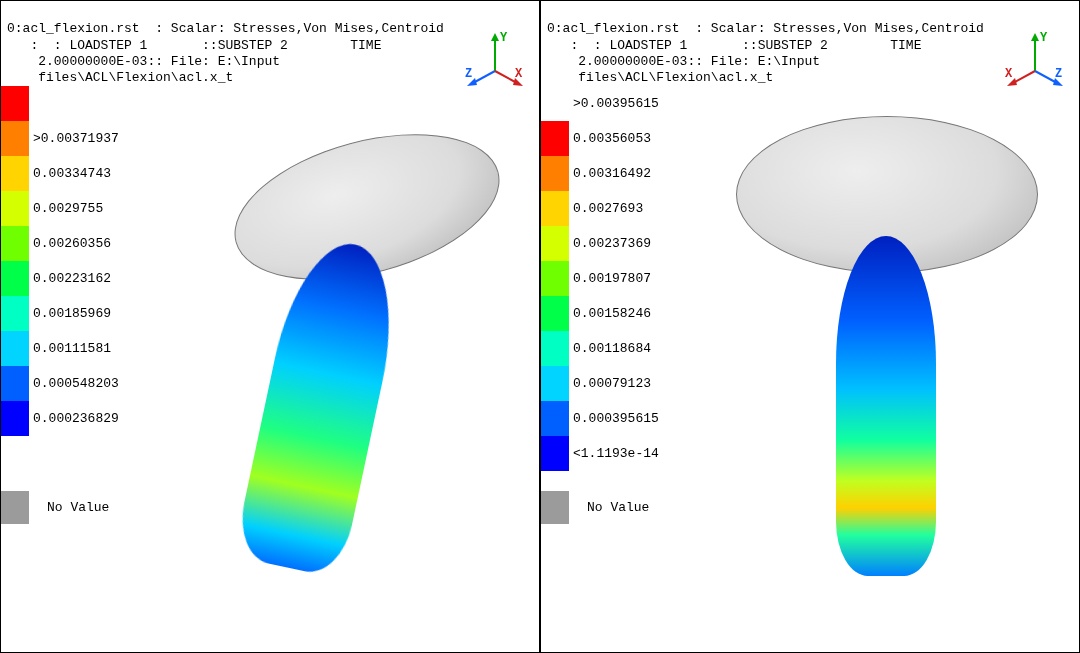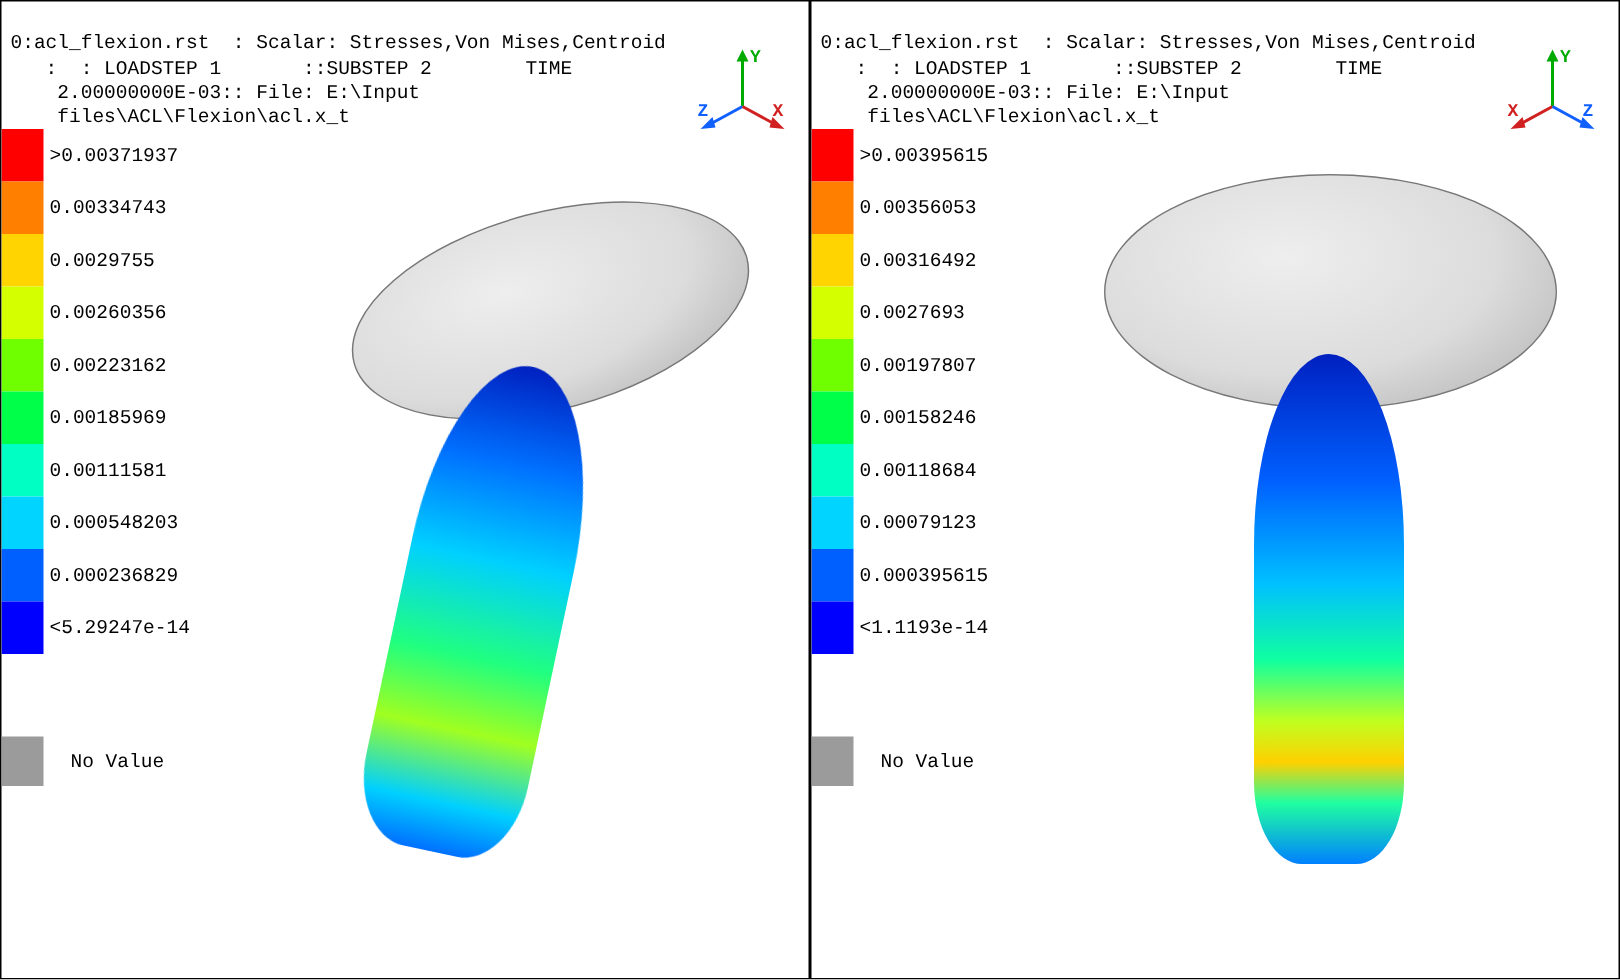--- a/index.html
+++ b/index.html
@@ -146,21 +146,20 @@
       <div class="labels">
         <div class="leg-label">&gt;0.00371937</div>
         <div class="leg-label">0.00334743</div>
         <div class="leg-label">0.0029755</div>
         <div class="leg-label">0.00260356</div>
         <div class="leg-label">0.00223162</div>
         <div class="leg-label">0.00185969</div>
         <div class="leg-label">0.00111581</div>
         <div class="leg-label">0.000548203</div>
         <div class="leg-label">0.000236829</div>
-        <div class="leg-label">&lt;5.29247e-14</div>
       </div>
     </div>
 
     <div class="novalue">
       <div class="sw" style="background:#9b9b9b"></div>
       <div class="lbl">No Value</div>
     </div>
 
     <div class="model" style="left:170px; top:130px; width:320px; height:430px;">
       <div class="disc" style="position:absolute; left:60px; top:10px; width:270px; height:130px; border-radius:50%; transform:rotate(-15deg);"></div>
@@ -203,20 +202,21 @@
         <div class="swatch" style="background:#00ffc3"></div>
         <div class="swatch" style="background:#00d4ff"></div>
         <div class="swatch" style="background:#0060ff"></div>
         <div class="swatch" style="background:#0000ff"></div>
       </div>
       <div class="labels">
         <div class="leg-label">&gt;0.00395615</div>
         <div class="leg-label">0.00356053</div>
         <div class="leg-label">0.00316492</div>
         <div class="leg-label">0.0027693</div>
+        <div class="leg-label">0.00237369</div>
         <div class="leg-label">0.00197807</div>
         <div class="leg-label">0.00158246</div>
         <div class="leg-label">0.00118684</div>
         <div class="leg-label">0.00079123</div>
         <div class="leg-label">0.000395615</div>
         <div class="leg-label">&lt;1.1193e-14</div>
       </div>
     </div>
 
     <div class="novalue">

